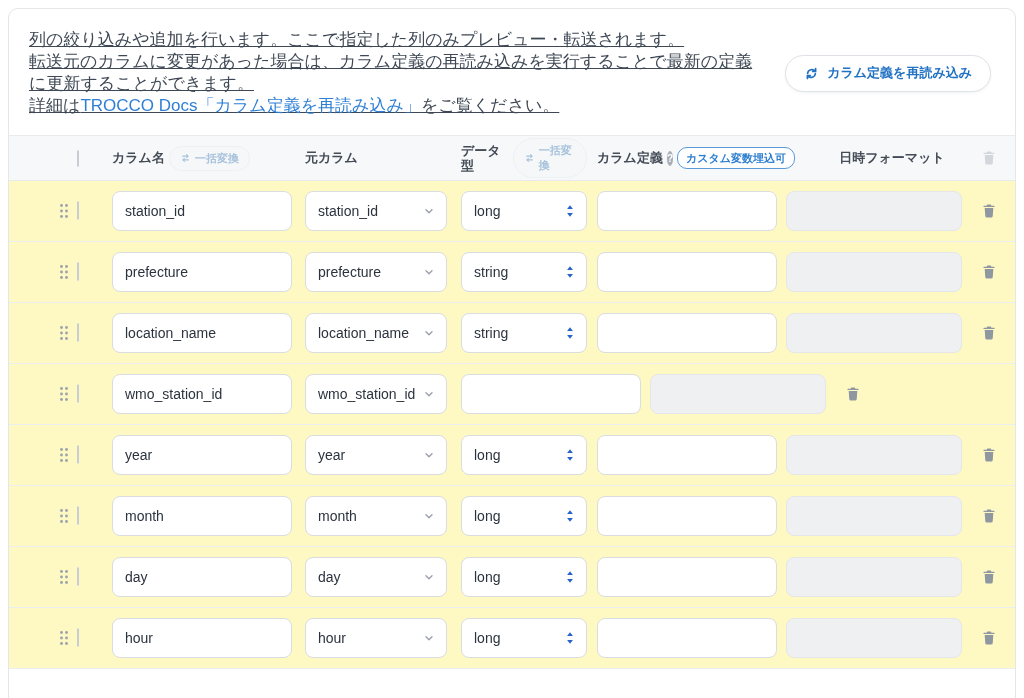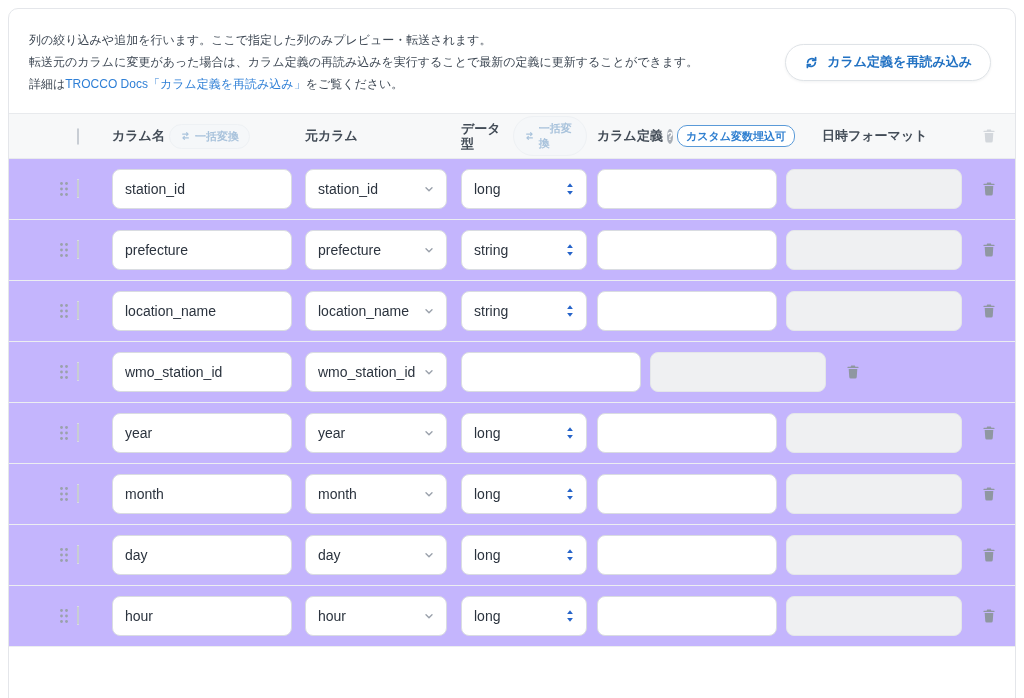--- a/index.html
+++ b/index.html
@@ -19,54 +19,54 @@
   .card{margin:8px 8px 0;height:720px;background:#fff;border:1px solid #e4e6ea;
     border-radius:10px;overflow:hidden;}
   
   .panel-header{display:flex;align-items:center;justify-content:space-between;
     height:45px;padding:0 24px 0 20px;border-bottom:1px solid var(--border-gray);}
   .panel-title{font-size:15px;font-weight:bold;color:#242d38;letter-spacing:.2px;}
   .collapse-btn{display:flex;align-items:center;justify-content:center;width:20px;height:20px;
     cursor:pointer;background:none;border:none;}
   
   .panel-desc{display:flex;align-items:center;gap:20px;padding:20px 24px 18px 20px;}
-  .desc-text{flex:1;font-size:12px;line-height:22px;color:#3e4854;}
+  .desc-text{flex:1;font-size:17px;line-height:22px;color:#3e4854;text-decoration:underline;}
   .desc-text p{margin:0;}
   .desc-link{color:var(--link-blue);text-decoration:none;cursor:pointer;}
   .reload-btn{flex-shrink:0;display:inline-flex;align-items:center;gap:8px;height:37px;
     padding:0 18px;border:1px solid #dfe3e7;border-radius:19px;background:#fff;
     color:var(--button-blue);font-size:13px;font-weight:bold;cursor:pointer;
     box-shadow:0 1px 3px rgba(20,30,50,.06);font-family:inherit;}
   
   .thead,.trow{display:flex;align-items:center;}
   .cell-handle{width:14px;margin-right:6px;flex-shrink:0;display:flex;justify-content:center;}
   .cell-cb{width:22px;margin-right:13px;flex-shrink:0;}
   .cell-name{width:180px;margin-right:13px;flex-shrink:0;}
   .cell-source{width:142px;margin-right:14px;flex-shrink:0;}
   .cell-type{width:126px;margin-right:10px;flex-shrink:0;}
   .cell-default{width:180px;margin-right:9px;flex-shrink:0;}
-  .cell-datetime{width:176px;margin-right:17px;flex-shrink:0;}
+  .cell-datetime{width:176px;margin-right:17px;flex-shrink:0;justify-content:center;}
   .cell-trash{width:20px;flex-shrink:0;display:flex;justify-content:center;}
   .thead{height:46px;background:#f7f8f9;border-top:1px solid var(--border-gray);
     border-bottom:1px solid var(--border-gray);padding-left:48px;font-size:13px;
     font-weight:bold;color:#434c57;}
   .thead .hcell{display:flex;align-items:center;gap:4px;white-space:nowrap;overflow:visible;}
   .thead .cell-type{white-space:normal;}
   .type-label{width:54px;line-height:15px;word-break:break-all;}
   .thead .cell-datetime{padding-left:36px;}
   .badge-bulk{display:inline-flex;align-items:center;gap:4px;padding:4px 10px;
     border-radius:999px;background:#f5f7f9;border:1px solid #eef1f4;
     color:var(--muted-badge-blue);font-size:11px;font-weight:bold;cursor:pointer;}
   .badge-custom{display:inline-flex;align-items:center;padding:2.5px 8px;border-radius:10px;
     border:1px solid #5a9ad8;color:var(--custom-var-blue);font-size:11px;font-weight:bold;
     background:#fff;}
   .q-icon{display:inline-flex;align-items:center;justify-content:center;width:15px;height:15px;
     border-radius:50%;background:#a8aeb6;color:#fff;font-size:10px;font-weight:bold;}
   
-  .trow{height:61px;padding-left:48px;border-bottom:1px solid #eceef1;background:#c4b5fd;}
+  .trow{height:61px;padding-left:48px;border-bottom:1px solid #eceef1;background:#fef9c3;}
   .checkbox{width:22px;height:22px;border:1.5px solid #c8cdd4;border-radius:6px;
     background:#fff;cursor:pointer;}
   .field{height:40px;width:100%;border:1px solid var(--input-border);border-radius:8px;
     padding:0 12px;font-size:14px;color:var(--text-dark);background:#fff;
     font-family:inherit;outline:none;}
   .field:disabled{background:#eff0f2;border-color:#e4e6e9;}
   .fake-select{height:40px;display:flex;align-items:center;justify-content:space-between;
     border:1px solid var(--input-border);border-radius:8px;padding:0 11px 0 12px;
     font-size:14px;background:#fff;cursor:pointer;}
   .drag{cursor:grab;display:flex;}

